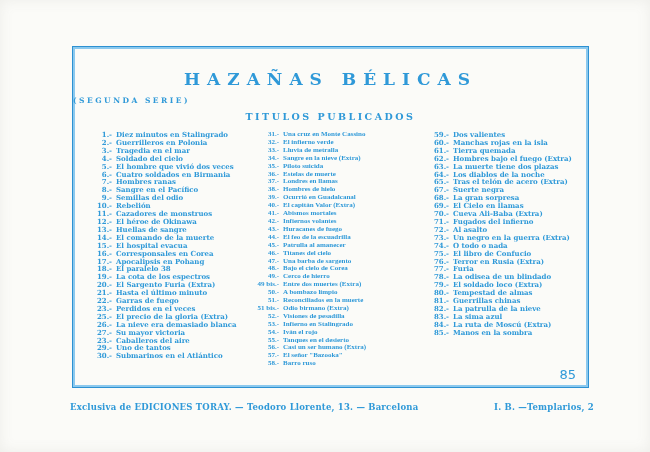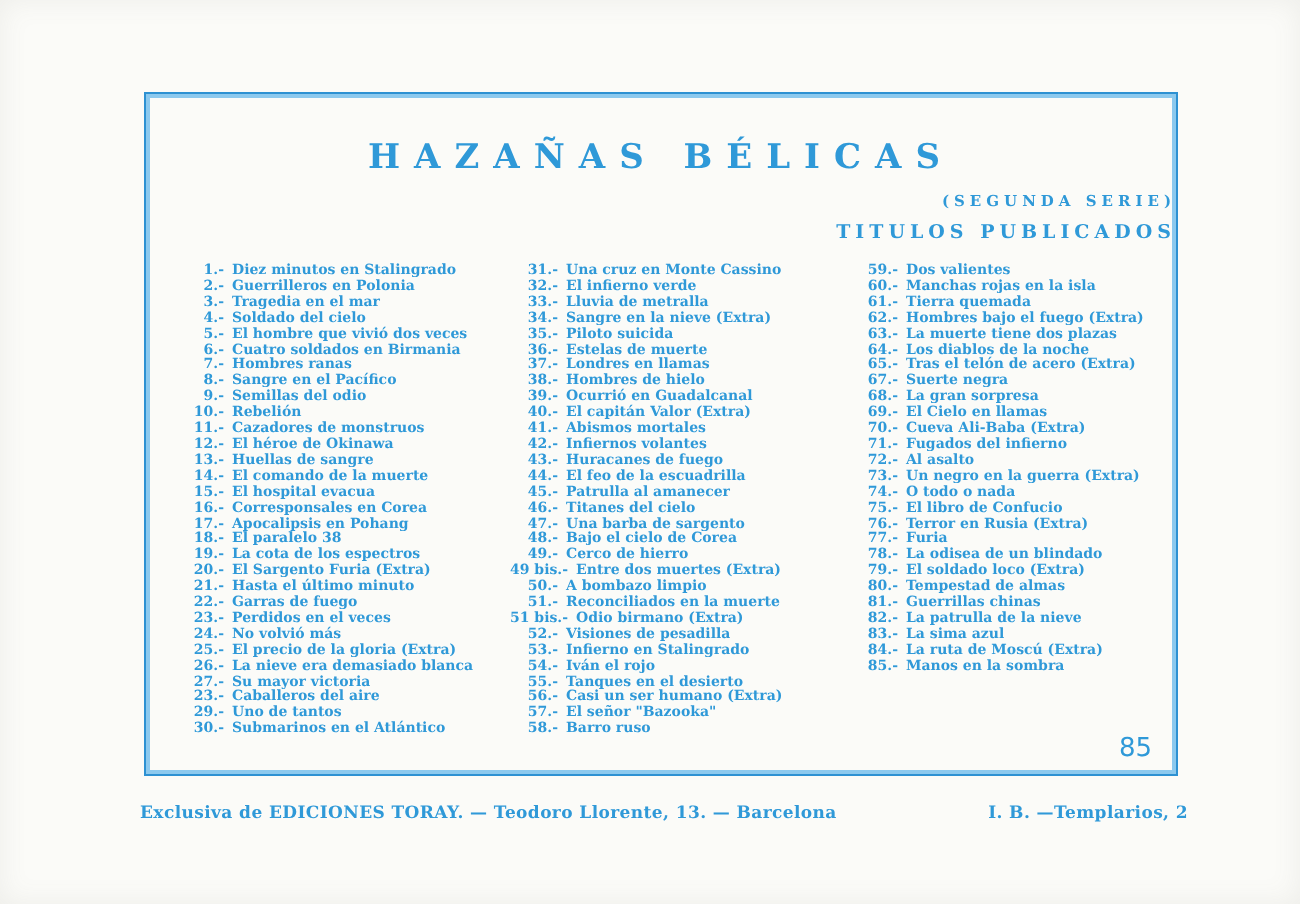--- a/index.html
+++ b/index.html
@@ -19,35 +19,35 @@
     border:1px solid var(--border-outer);
     box-shadow:inset 0 0 0 2px var(--border-inner);
     box-sizing:border-box;
   }
   .page-title{
     margin:22px 0 0 0;text-align:center;
     font-size:17px;font-weight:bold;letter-spacing:7px;
     color:var(--accent);
   }
   .series-subtitle{
-    margin-top:7px;text-align:right;
+    margin-top:7px;text-align:left;
     font-size:7.5px;font-weight:bold;letter-spacing:2.5px;
     color:var(--accent);
   }
   .section-heading{
-    margin-top:6px;text-align:right;
+    margin-top:6px;text-align:center;
     font-size:9.5px;font-weight:bold;letter-spacing:2.5px;
     color:var(--accent);
   }
   .columns{
     display:flex;margin-top:9px;padding-left:15px;
   }
   .col{flex:none;}
   .col-1{width:167px;}
-  .col-2{width:170px;}
+  .col-2{width:170px;font-family:Liberation Serif, serif;}
   .col-3{width:163px;}
   .row{
     display:flex;white-space:nowrap;
     font-size:7px;line-height:7.9px;font-weight:bold;
     color:var(--accent);
   }
   .num{flex:none;min-width:24px;text-align:right;}
   .t{margin-left:4px;}
   .pagenum{
     position:absolute;right:12px;bottom:5px;
@@ -180,24 +180,20 @@
         <div class="row">
           <span class="num">22.-</span>
           <span class="t">Garras de fuego</span>
         </div>
 
         <div class="row">
           <span class="num">23.-</span>
           <span class="t">Perdidos en el veces</span>
         </div>
 
-        <div class="row">
-          <span class="num">24.-</span>
-          <span class="t">No volvió más</span>
-        </div>
 
         <div class="row">
           <span class="num">25.-</span>
           <span class="t">El precio de la gloria (Extra)</span>
         </div>
 
         <div class="row">
           <span class="num">26.-</span>
           <span class="t">La nieve era demasiado blanca</span>
         </div>

